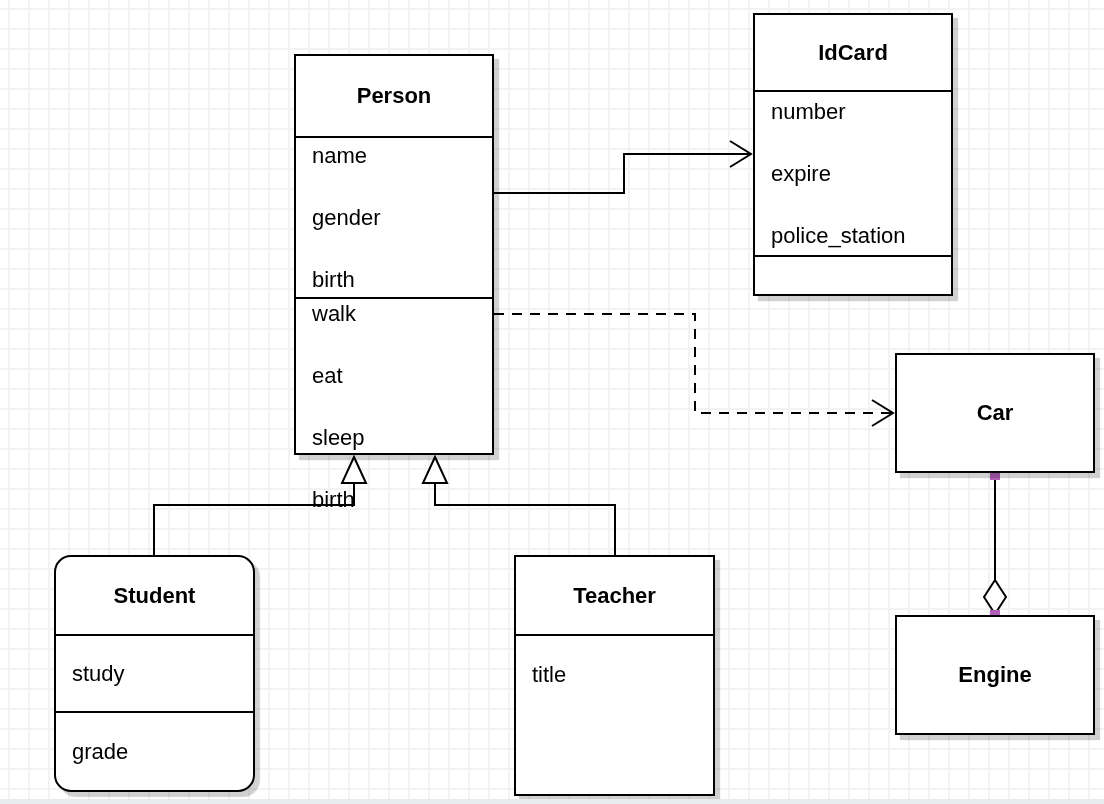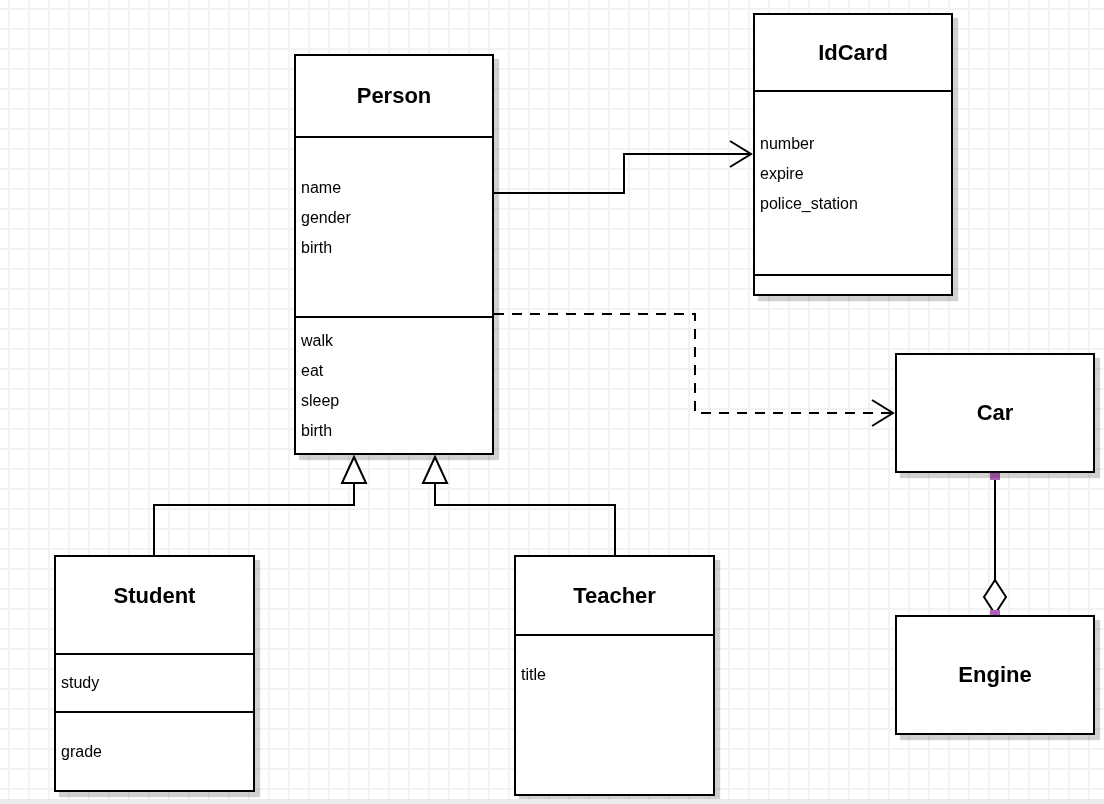--- a/index.html
+++ b/index.html
@@ -37,38 +37,39 @@
     font-size: 22px;
     flex: 0 0 auto;
   }
   .uml-title.fill { flex: 1 1 auto; }
   .compartment {
     box-sizing: border-box;
     border-top: 2px solid #000000;
     display: flex;
     flex-direction: column;
     justify-content: center;
-    padding-left: 5px;
-    font-size: 16px;
+    padding-left: 16px;
+    font-size: 22px;
     line-height: 30px;
     flex: 0 0 auto;
+    gap: 32px;
   }
-  .compartment.fill { flex: 1 1 auto; margin-top: 19px; }
+  .compartment.fill { flex: 1 1 auto; }
   .member { white-space: nowrap; }
 
   
   .person  { left: 294px; top: 54px;  width: 200px; height: 401px; }
   .person  .uml-title { height: 80px; }
   .person  .attrs { height: 161px; }
   .idcard  { left: 753px; top: 13px;  width: 200px; height: 283px; }
   .idcard  .uml-title { height: 75px; }
   .idcard  .attrs { height: 165px; }
   .car     { left: 895px; top: 353px; width: 200px; height: 120px; }
   .engine  { left: 895px; top: 615px; width: 200px; height: 120px; }
-  .student { left: 54px;  top: 555px; width: 201px; height: 237px; }
+  .student { left: 54px;  top: 555px; width: 201px; height: 237px; border-radius: 17px; }
   .student .uml-title { height: 77px; }
   .student .attrs { height: 79px; }
   .teacher { left: 514px; top: 555px; width: 201px; height: 241px; }
   .teacher .uml-title { height: 77px; }
   .teacher .attrs { height: 79px; }
 
   svg.edge-layer {
     position: absolute;
     left: 0; top: 0;
     width: 1104px;

